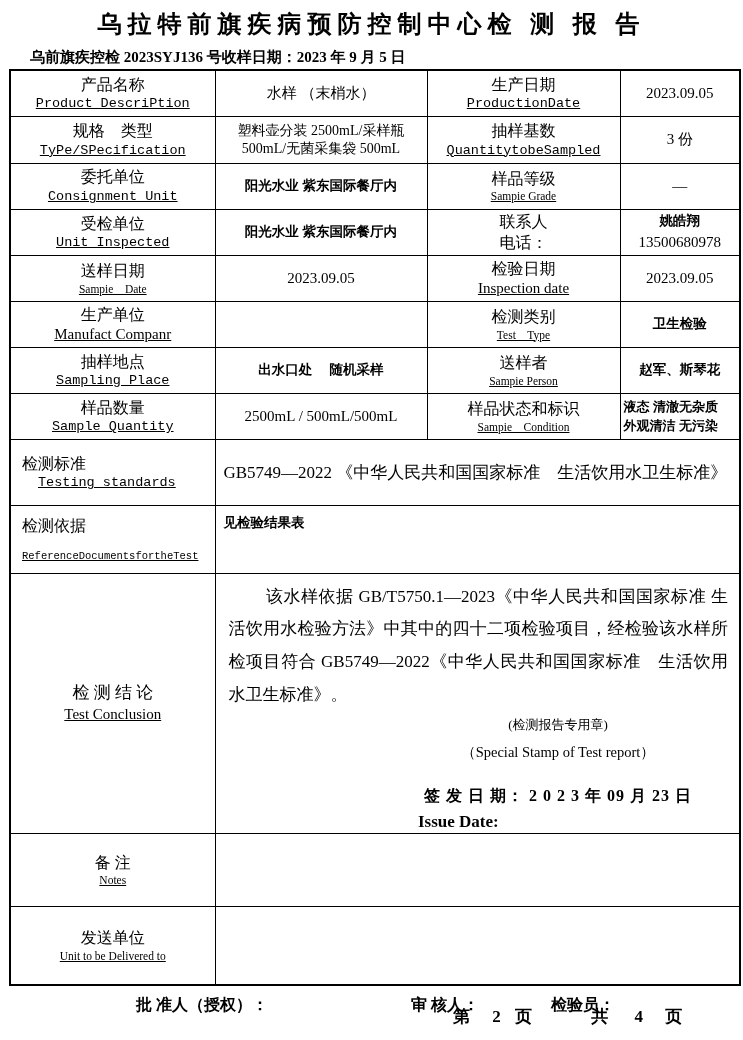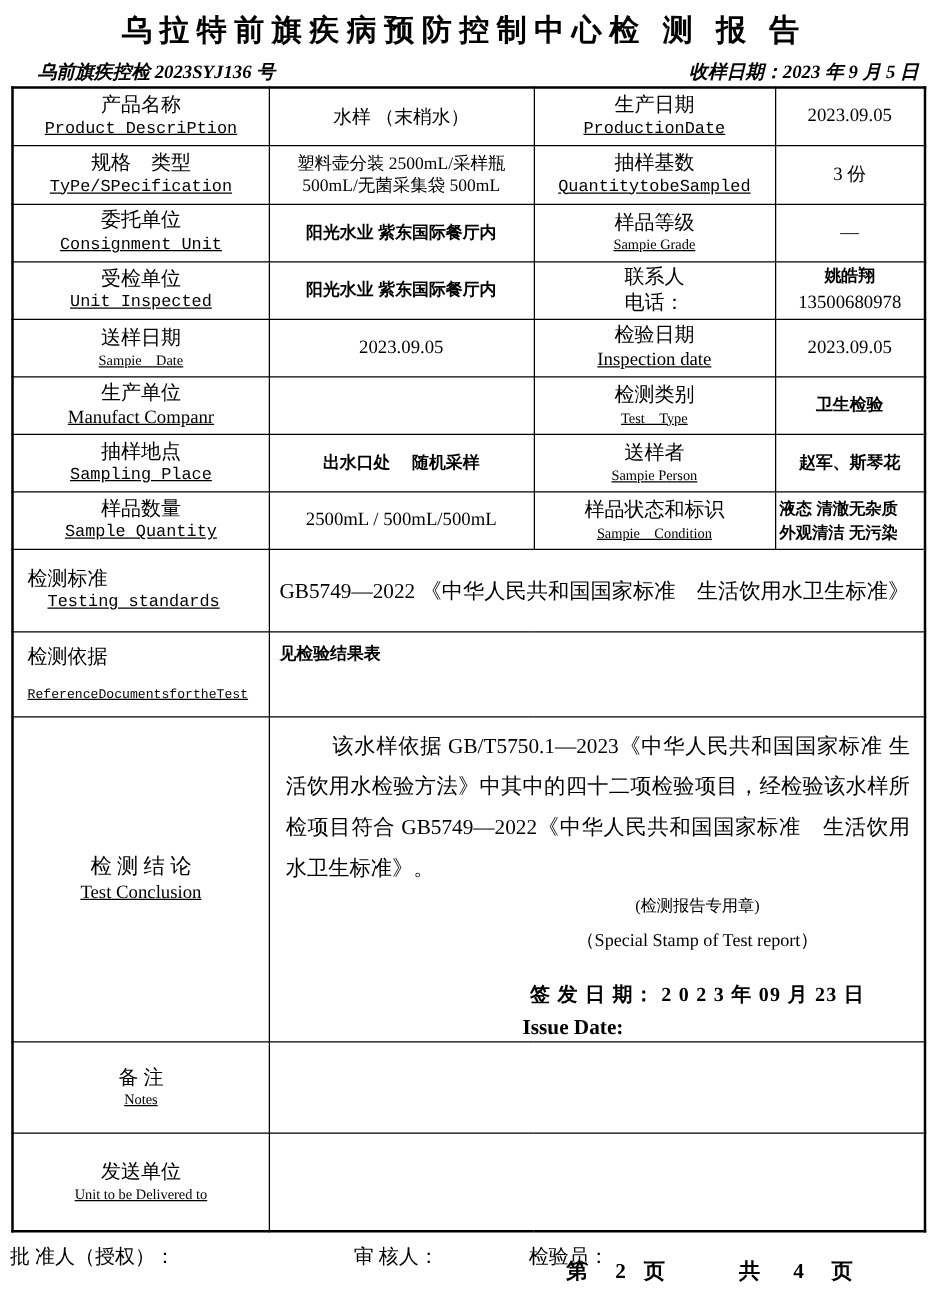--- a/index.html
+++ b/index.html
@@ -17,26 +17,24 @@
     text-align: center;
     font-size: 24px;
     font-weight: bold;
     letter-spacing: 6px;
     font-family: Liberation Sans, sans-serif;
     margin-bottom: 8px;
     white-space: nowrap;
   }
   .hdr {
     display: flex;
-    justify-content: space-between;
     align-items: flex-end;
     font-weight: bold;
     font-size: 15px;
     padding: 0 8px 2px 30px;
-    font-style: italic;
   }
 
   table.report {
     border-collapse: collapse;
     table-layout: fixed;
     width: 730px;
     margin-left: 9px;
     border: 2px solid #000;
   }
   td {
@@ -69,23 +67,24 @@
   }
   .stamp-block { width: 280px; margin: 4px 38px 0 auto; text-align: center; }
   .stamp-zh { font-size: 13px; display: block; }
   .stamp-en { font-size: 14.5px; display: block; margin-top: 9px; }
   .issue-zh { font-size: 16px; font-weight: bold; text-align: center; display: block; margin-top: 24px; letter-spacing: 1px; white-space: nowrap; }
   .issue-en { font-size: 17px; font-weight: bold; text-align: left; display: block; margin-top: 5px; }
 
   .signs {
     display: flex;
     margin: 9px 0 0 8px;
-    font-weight: normal;
+    font-weight: bold;
     font-size: 16px;
     white-space: nowrap;
+    justify-content: center;
   }
   .signs .s1 { width: 275px; }
   .signs .s2 { width: 140px; }
 
   .page-row {
     position: absolute;
     left: 453px;
     top: 1005px;
     font-weight: bold;
     font-size: 17px;

